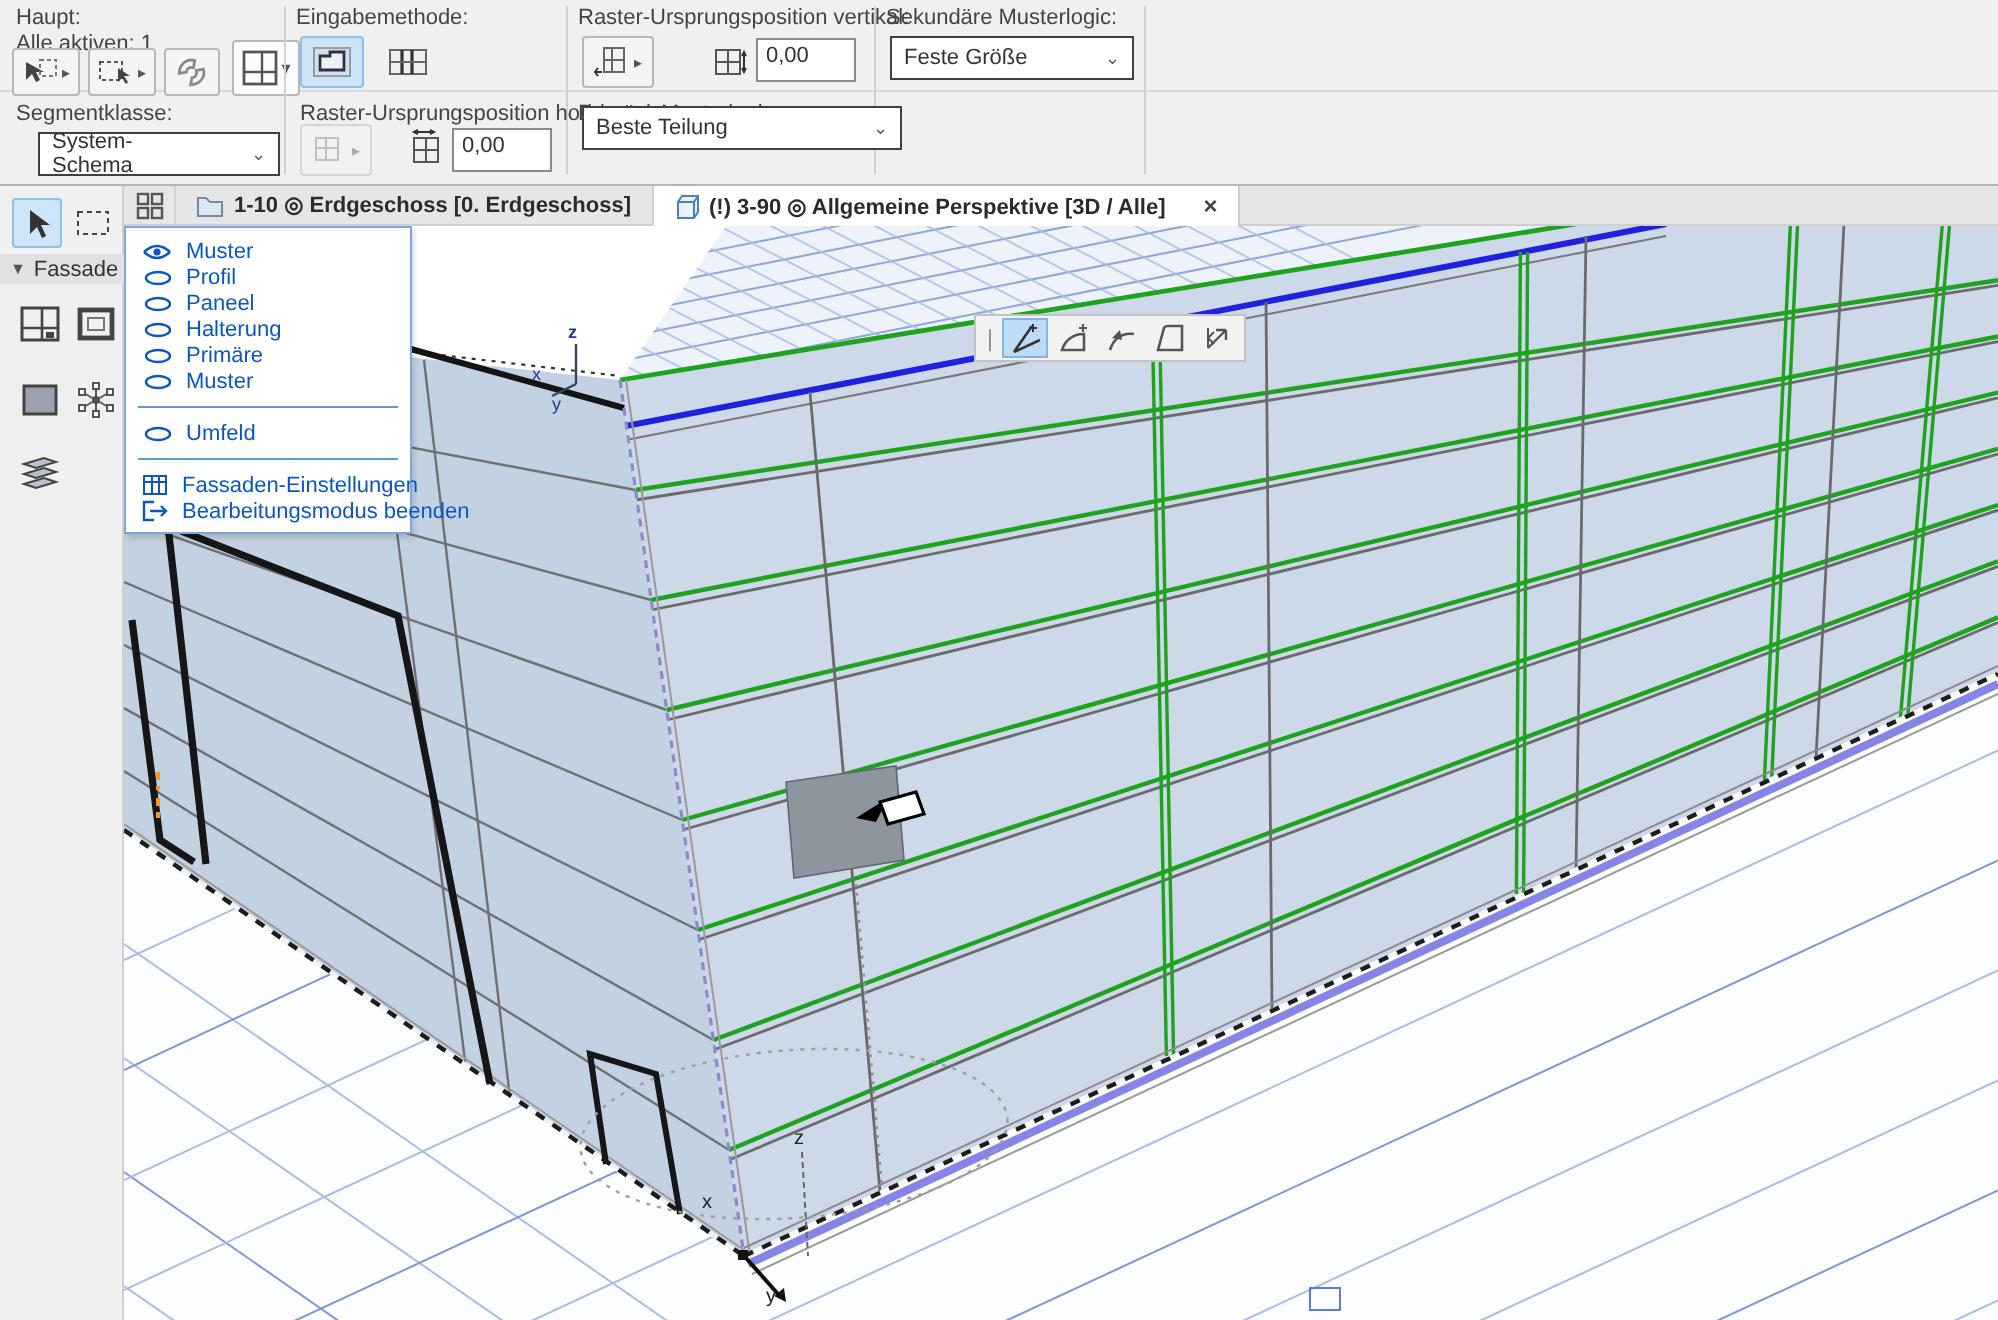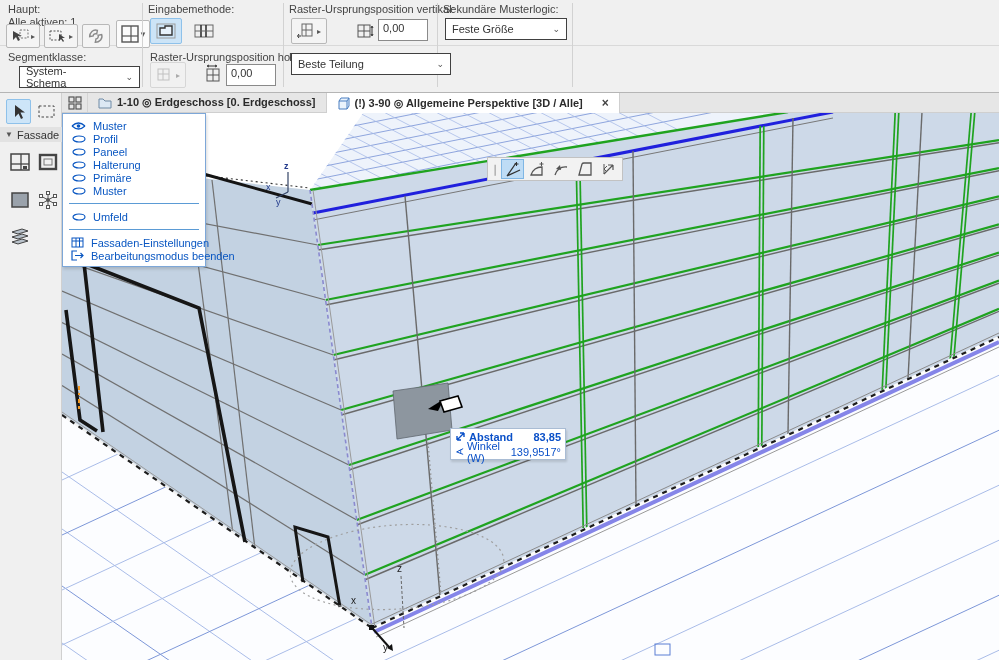--- a/index.html
+++ b/index.html
@@ -546,31 +546,14 @@
           </svg>
       </div>
       <div class="pp-btn">
         <svg width="18" height="17" viewBox="0 0 18 17">
             <path d="M4,13 L13,4 M13,4 L13,9 M13,4 L8,4" fill="none" stroke="#555" stroke-width="1.2"></path>
             <path d="M4,3 l0,10 M7,5 l-3,3 3,3" fill="none" stroke="#555" stroke-width="1"></path>
           </svg>
       </div>
     </div>
 
-    <div id="tracker">
-      <div class="tr-row first">
-        <svg width="11" height="11" viewBox="0 0 11 11">
-            <path d="M2,9 L9,2 M9,2 L9,6 M9,2 L5,2 M2,9 L2,5 M2,9 L6,9" fill="none" stroke="#0a50c8" stroke-width="1.4"></path>
-          </svg>
-        <span class="tr-lab">Abstand</span>
-        <span class="tr-val">83,85</span>
-      </div>
-      <div class="tr-row">
-        <svg width="11" height="11" viewBox="0 0 11 11">
-            <path d="M10,2 L2,6 L10,9" fill="none" stroke="#0a50c8" stroke-width="1.2"></path>
-            <path d="M7,3.5 L7,7.8" stroke="#0a50c8" stroke-width="1"></path>
-          </svg>
-        <span class="tr-lab">Winkel (W)</span>
-        <span class="tr-val">139,9517°</span>
-      </div>
-    </div>
   </div>
 </div>
 
 </body></html>

